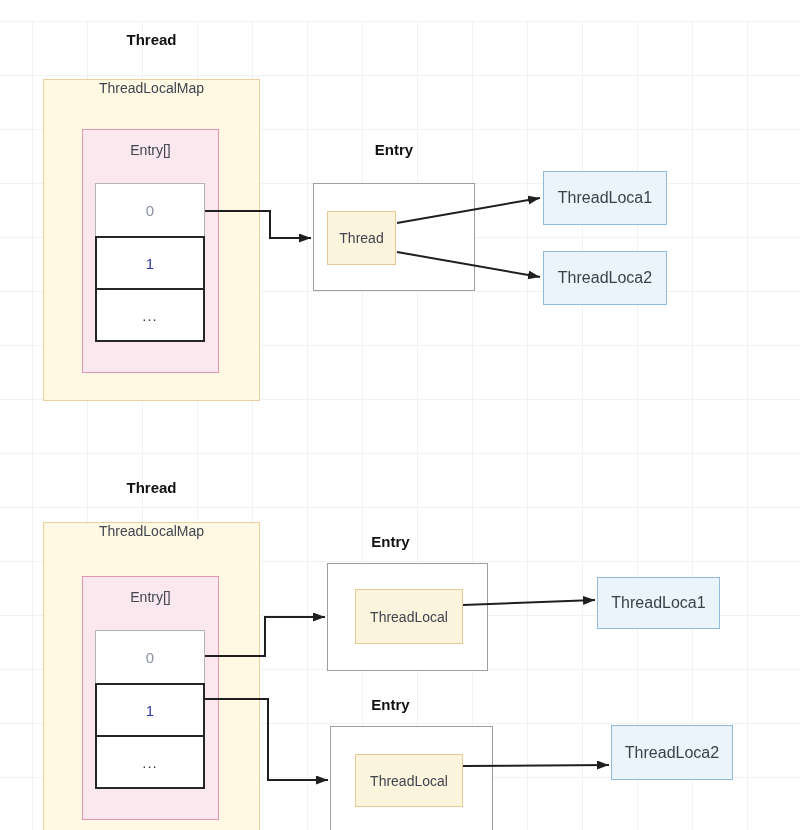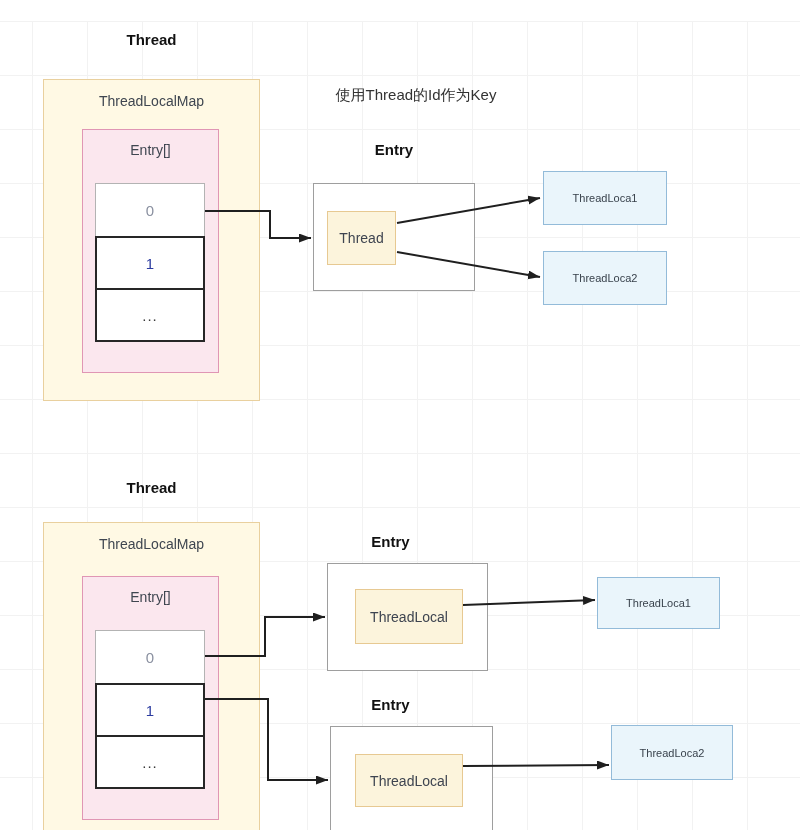--- a/index.html
+++ b/index.html
@@ -13,42 +13,41 @@
     background-size:55px 54px;
     background-position:32px 0;
     margin-top:21px;
   }
   .abs{position:absolute;box-sizing:border-box;}
   .title{font-weight:bold;font-size:15px;color:#111;text-align:center;}
   .caption{font-size:15px;color:#333;text-align:center;white-space:nowrap;}
   .box{box-sizing:border-box;position:absolute;}
   .yellow-outer{background:#fff9e4;border:1px solid #e9d09e;}
   .pink{background:#fbe7ee;border:1px solid #e096b4;}
-  .box-label{font-size:14px;color:#3f4650;text-align:center;padding-top:13px;}
+  .box-label{font-size:14px;color:#3f4650;text-align:center;}
   .tbl{position:absolute;width:110px;}
   .cell{box-sizing:border-box;height:54px;background:#fff;display:flex;
         align-items:center;justify-content:center;font-size:15px;}
   .cell-0{border:1px solid #b3b3b3;color:#8a90a0;}
   .cell-1{border:2px solid #262626;margin-top:-1px;color:#2c3ba0;}
   .cell-2{border:2px solid #262626;margin-top:-2px;color:#3a3a3a;letter-spacing:1px;}
   .gray-box{background:#ffffff;border:1px solid #9e9e9e;}
   .inner-yellow{background:#fcf4dc;border:1px solid #e7c992;display:flex;
         align-items:center;justify-content:center;font-size:14px;color:#3e4450;}
   .blue{background:#eaf5fb;border:1px solid #93bbd9;display:flex;
-        align-items:center;justify-content:center;font-size:11px;color:#39424c;}
+        align-items:center;justify-content:center;font-size:16px;color:#39424c;}
   svg.arrows{position:absolute;left:0;top:0;pointer-events:none;z-index:10;}
 </style>
 </head>
 <body>
 
 <div class="canvas">
 
   <div class="abs title" style="left:43px;top:10px;width:217px;">Thread</div>
 
-  <div class="abs caption" style="left:296px;top:65px;width:240px;">使用Thread的Id作为Key</div>
 
   <div class="box yellow-outer" style="left:43px;top:58px;width:217px;height:322px;">
     <div class="box-label">ThreadLocalMap</div>
   </div>
 
   <div class="box pink" style="left:82px;top:108px;width:137px;height:244px;">
     <div class="box-label" style="padding-top:12px;">Entry[]</div>
   </div>
 
   <div class="tbl" style="left:95px;top:162px;">

